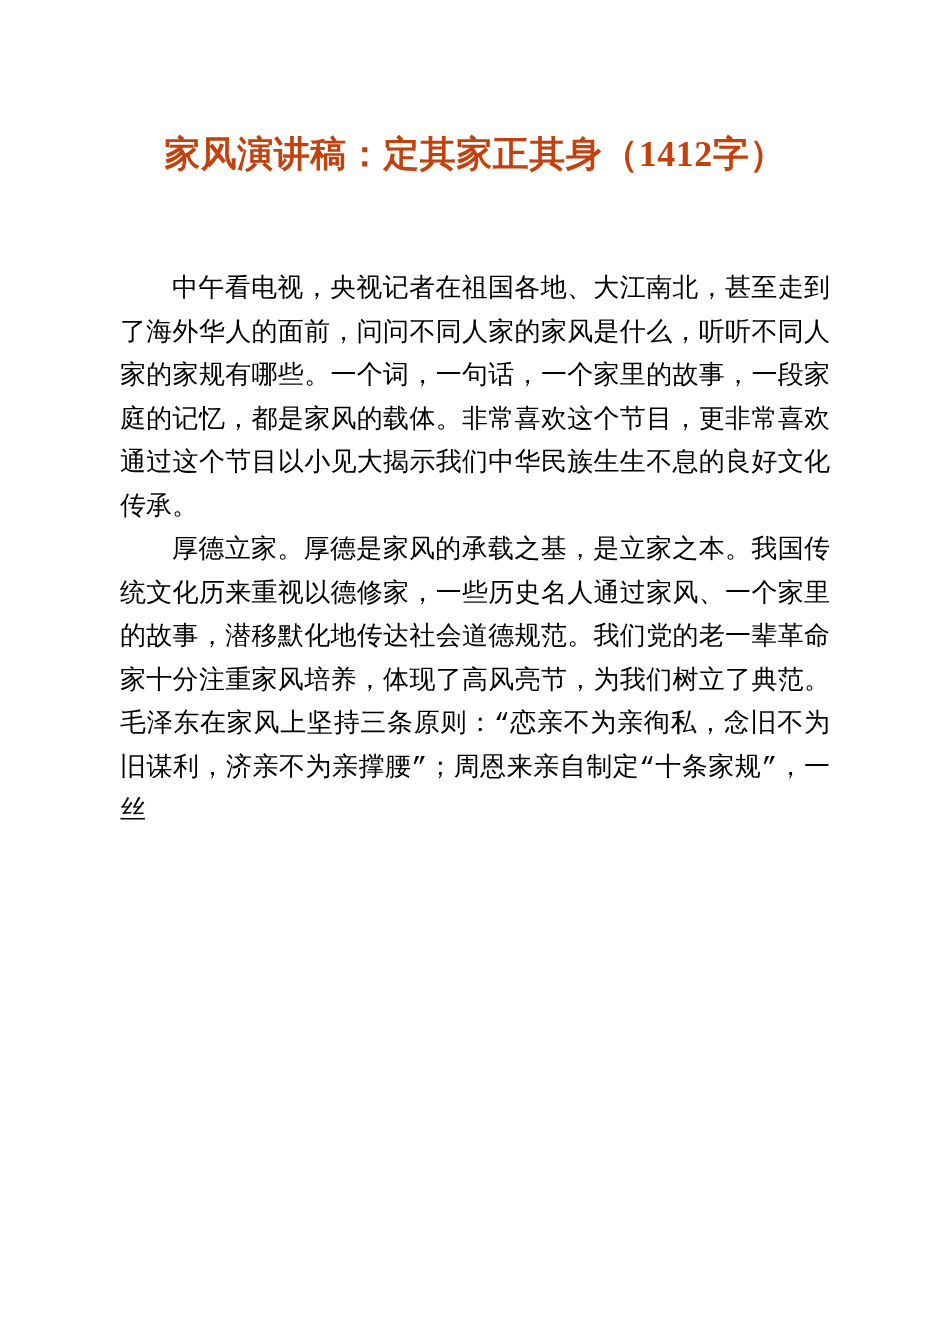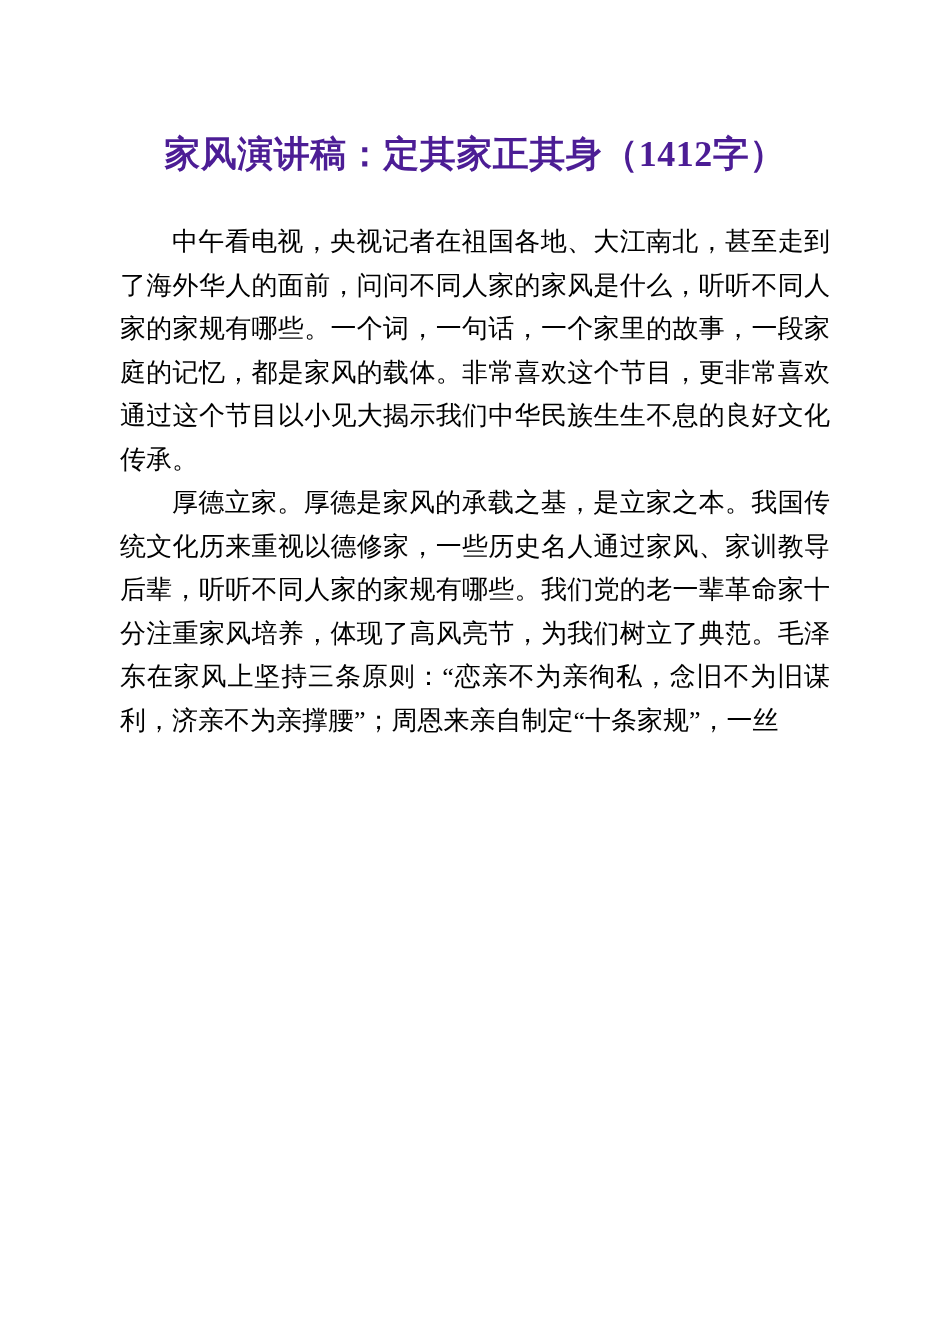--- a/index.html
+++ b/index.html
@@ -12,31 +12,31 @@
     width: 950px;
     height: 1344px;
     margin: 0 auto;
     background: #ffffff;
     box-sizing: border-box;
     padding: 128px 120px 0 120px;
     color: #000000;
     overflow: hidden;
   }
   .doc-title {
-    margin: 0 0 40px 0;
+    margin: 0 0 88px 0;
     font-family: "Liberation Serif", "DejaVu Serif", serif;
     font-size: 36px;
     font-weight: bold;
     line-height: 52px;
     text-align: center;
-    color: #4c1d95;
+    color: #c2410c;
     letter-spacing: 0.5px;
   }
   .doc-body {
-    font-family: Liberation Serif, serif;
+    font-family: Liberation Mono, monospace;
     font-size: 26px;
     line-height: 43.5px;
     color: #000000;
   }
   .doc-body p {
     margin: 0;
     padding: 0;
     text-align: justify;
     text-justify: inter-ideograph;
     text-indent: 2em;
@@ -44,15 +44,15 @@
   }
 </style>
 </head>
 <body>
 
 <div class="page">
   <h1 class="doc-title">家风演讲稿：定其家正其身（1412字）</h1>
 
   <div class="doc-body">
     <p>中午看电视，央视记者在祖国各地、大江南北，甚至走到了海外华人的面前，问问不同人家的家风是什么，听听不同人家的家规有哪些。一个词，一句话，一个家里的故事，一段家庭的记忆，都是家风的载体。非常喜欢这个节目，更非常喜欢通过这个节目以小见大揭示我们中华民族生生不息的良好文化传承。</p>
-    <p>厚德立家。厚德是家风的承载之基，是立家之本。我国传统文化历来重视以德修家，一些历史名人通过家风、家训教导后辈，听听不同人家的家规有哪些。我们党的老一辈革命家十分注重家风培养，体现了高风亮节，为我们树立了典范。毛泽东在家风上坚持三条原则：“恋亲不为亲徇私，念旧不为旧谋利，济亲不为亲撑腰”；周恩来亲自制定“十条家规”，一丝</p>
+    <p>厚德立家。厚德是家风的承载之基，是立家之本。我国传统文化历来重视以德修家，一些历史名人通过家风、一个家里的故事，潜移默化地传达社会道德规范。我们党的老一辈革命家十分注重家风培养，体现了高风亮节，为我们树立了典范。毛泽东在家风上坚持三条原则：“恋亲不为亲徇私，念旧不为旧谋利，济亲不为亲撑腰”；周恩来亲自制定“十条家规”，一丝</p>
   </div>
 </div>
 
 </body></html>

